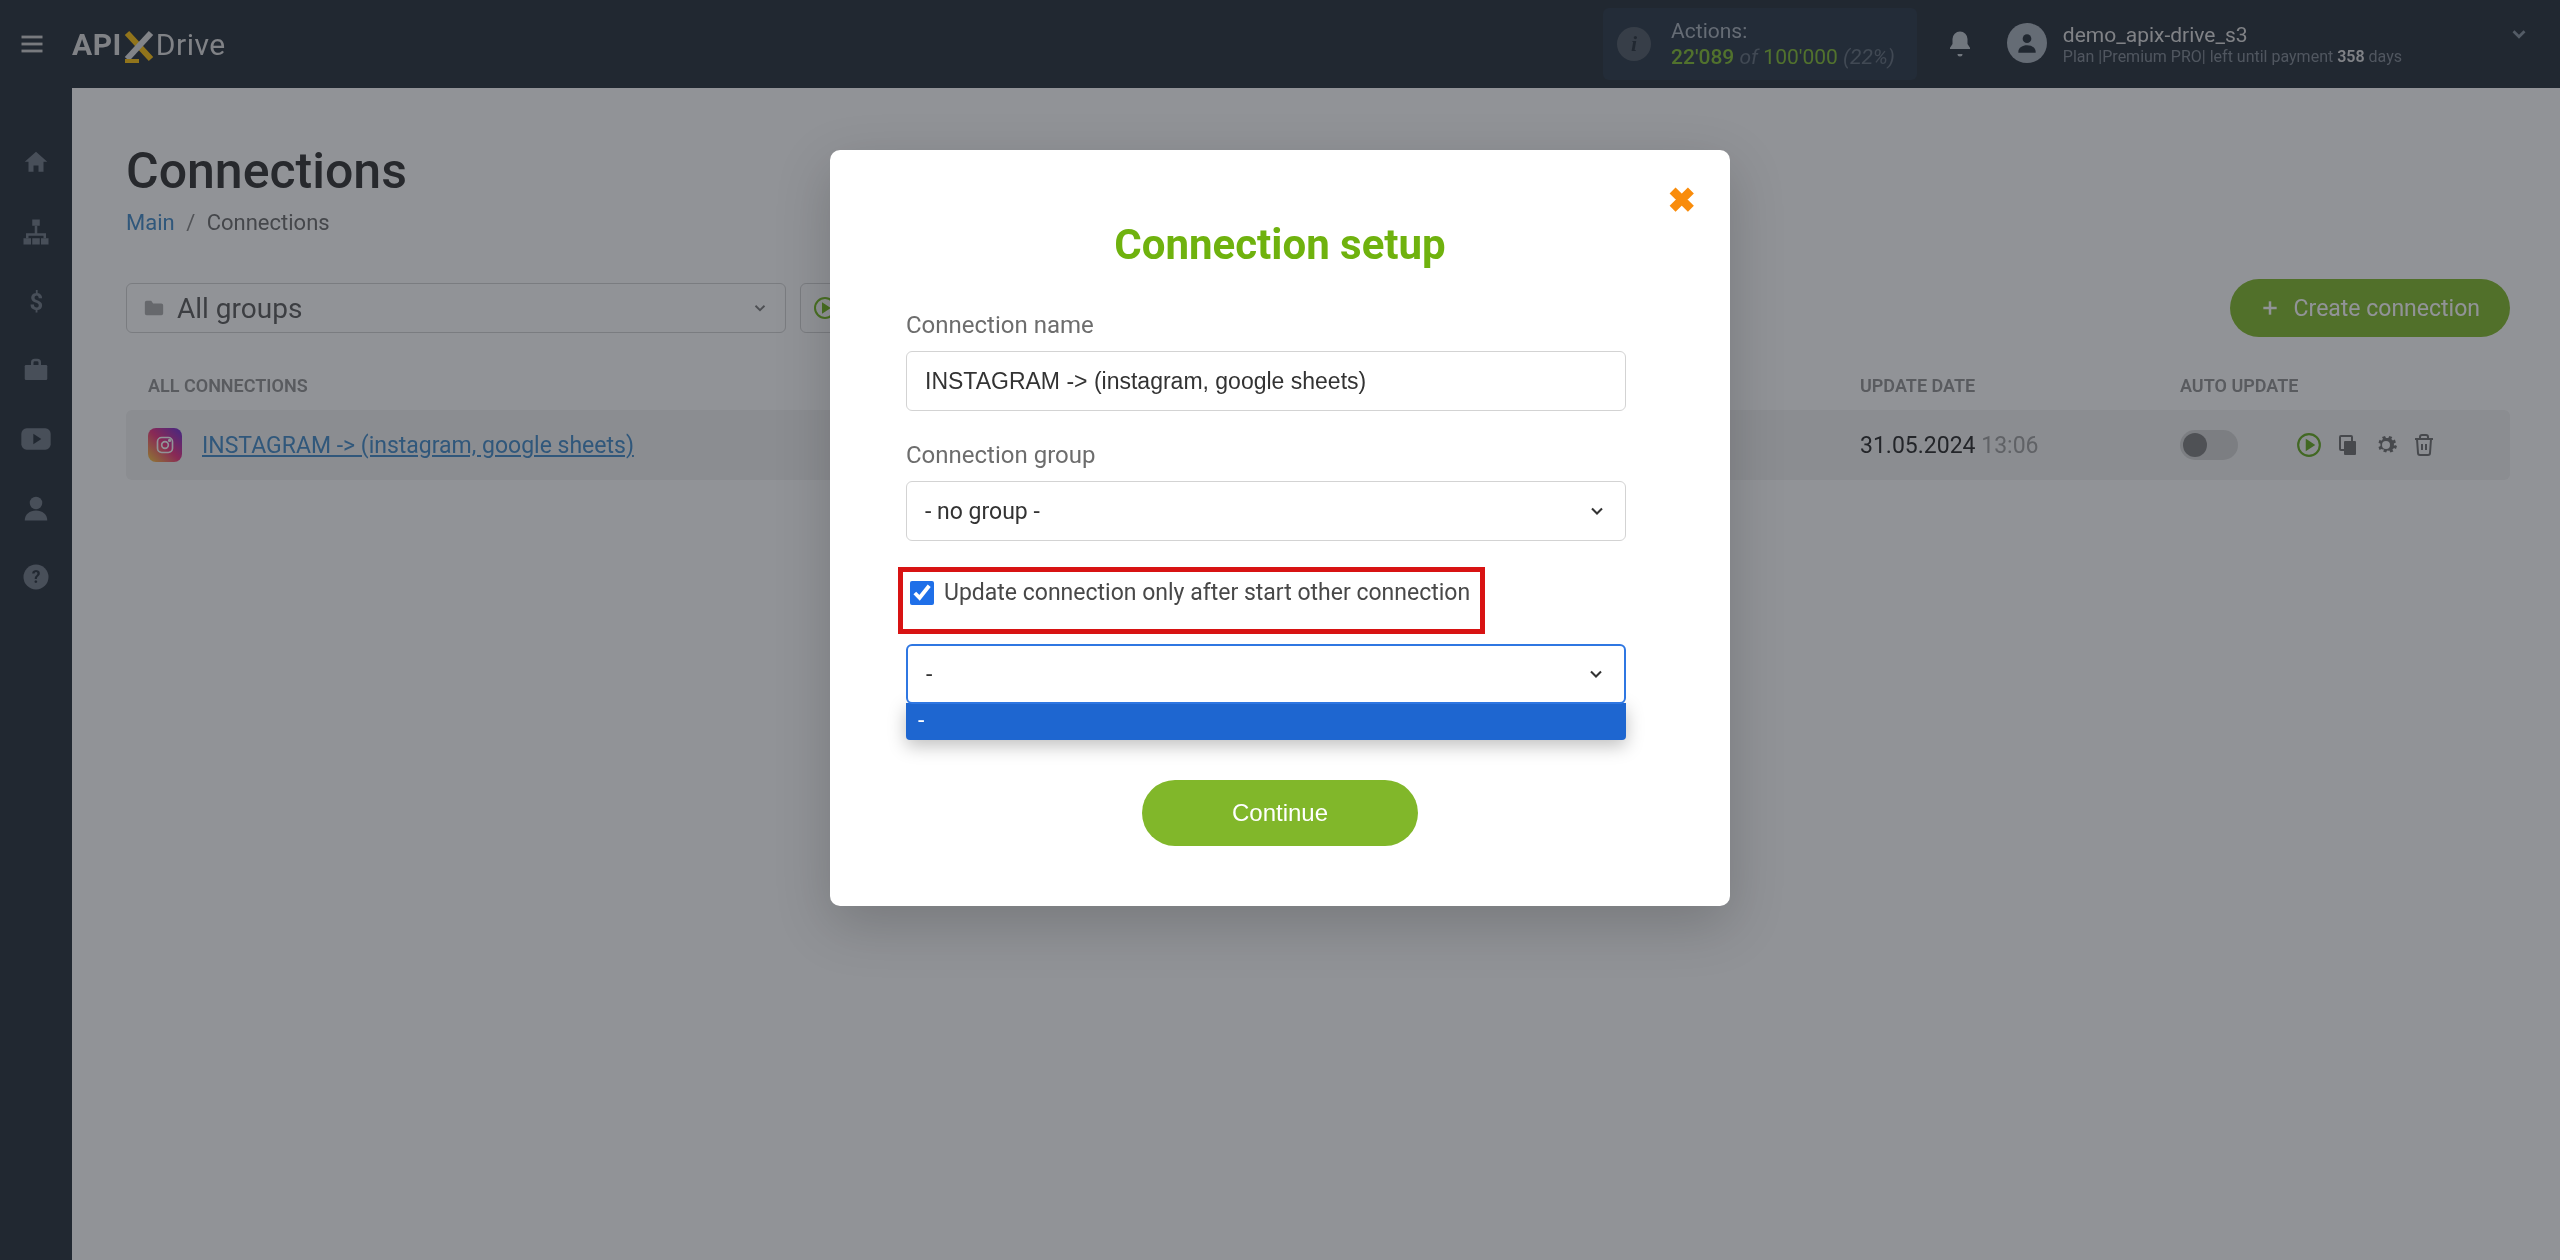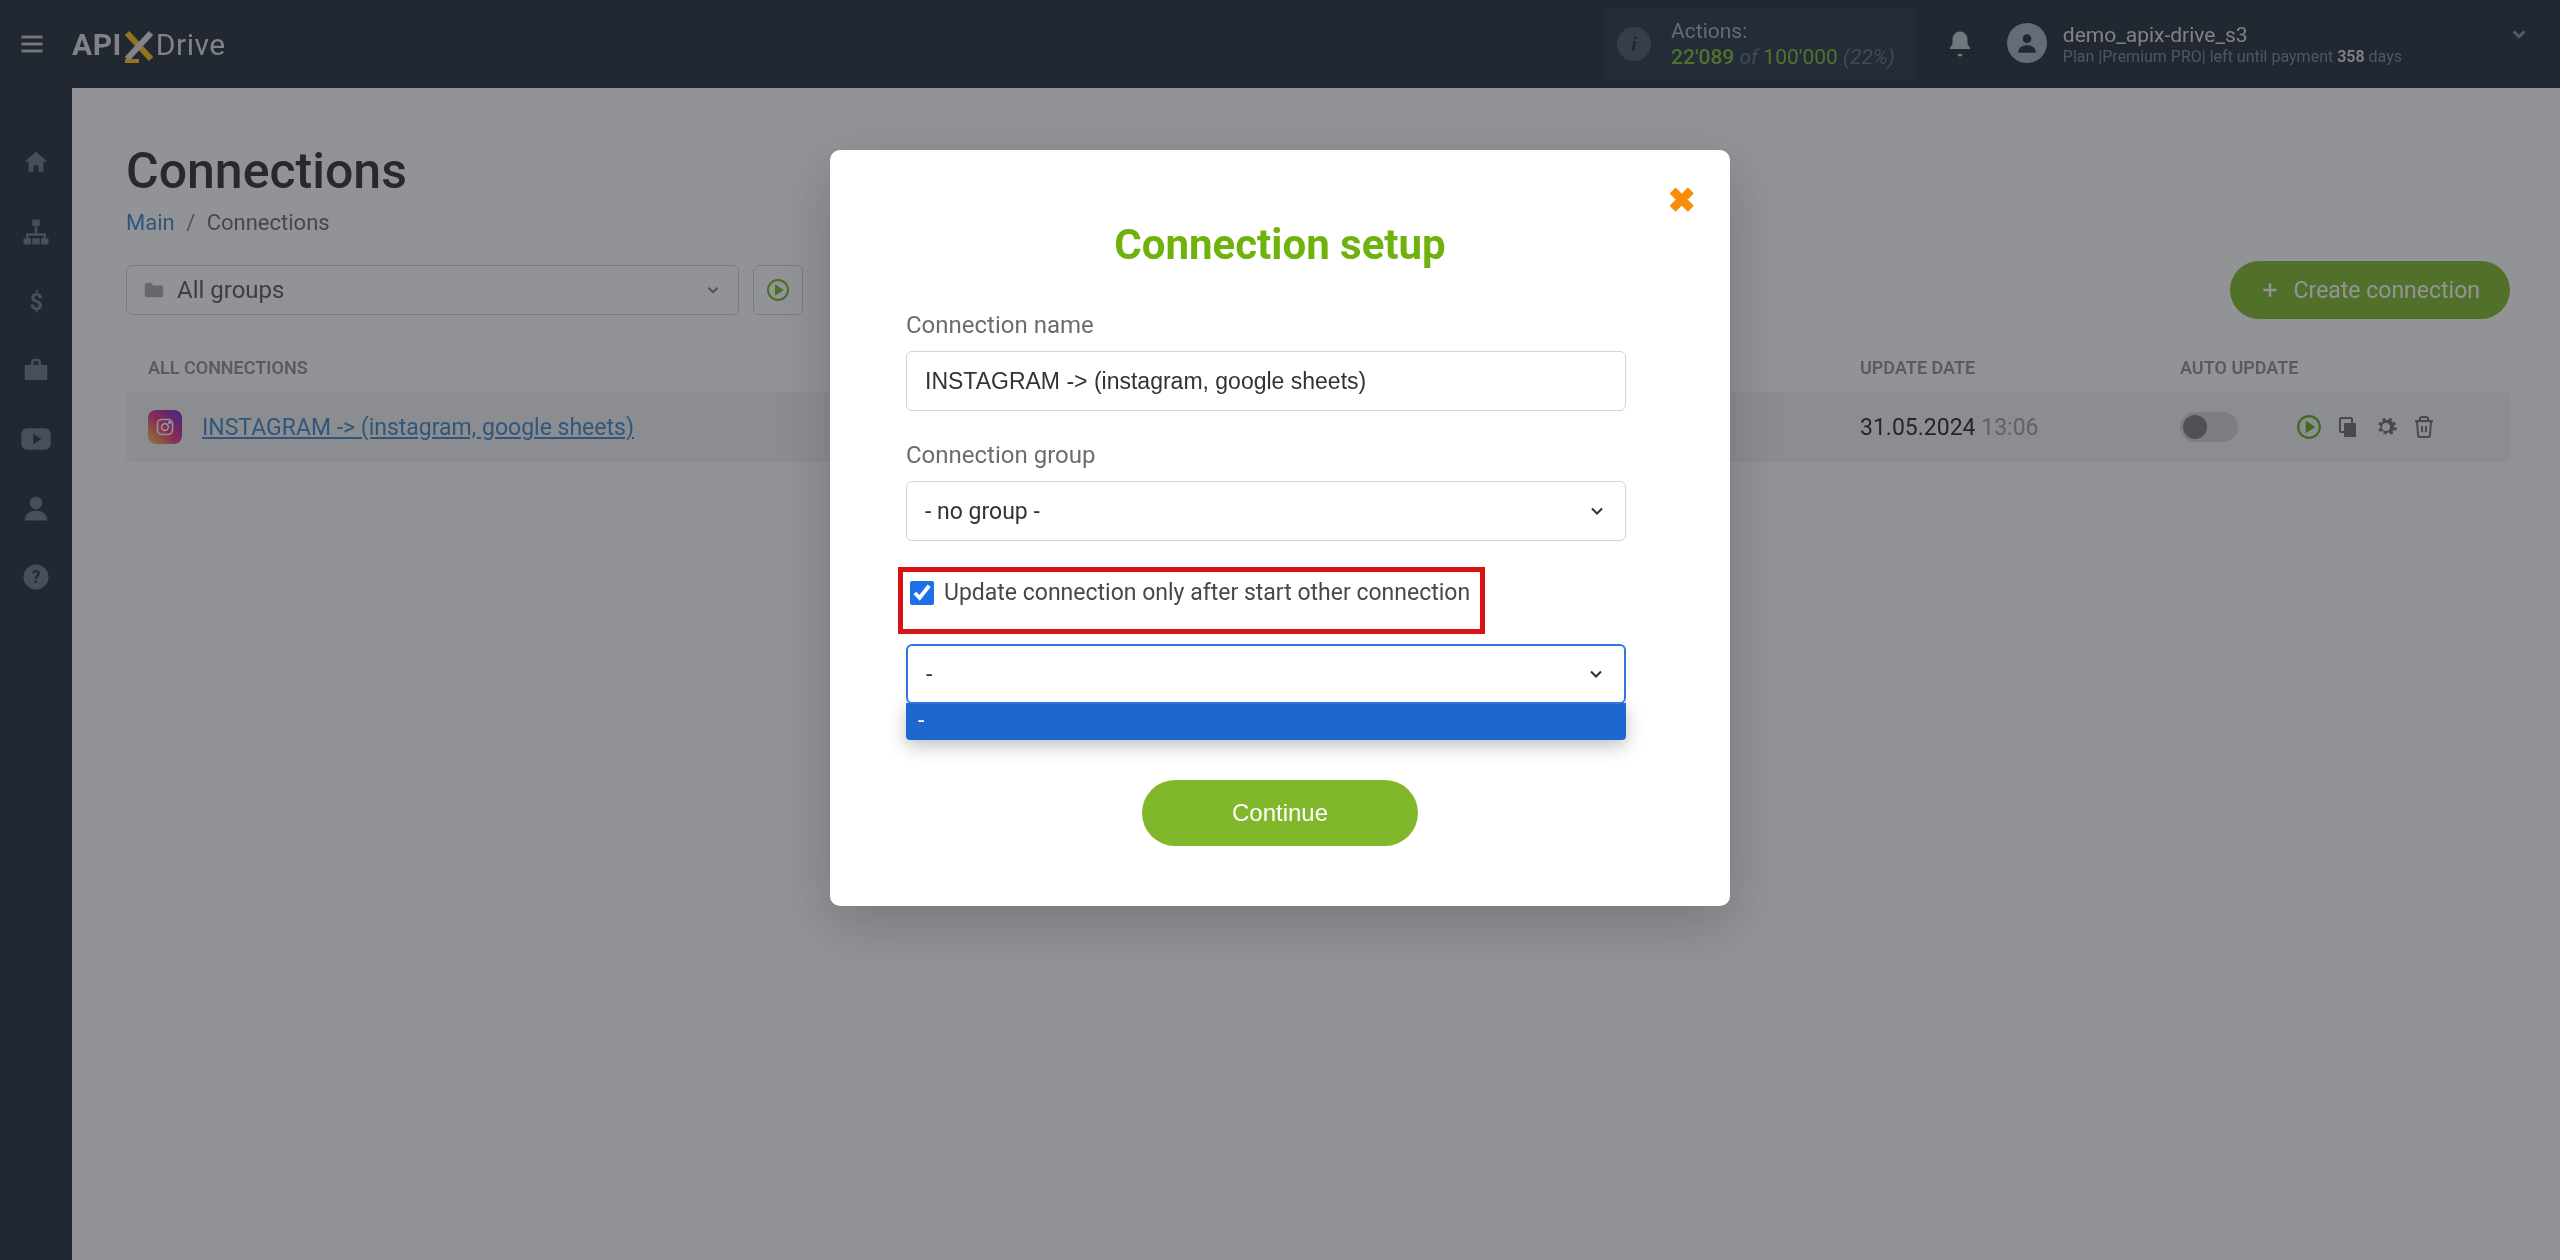--- a/index.html
+++ b/index.html
@@ -137,43 +137,43 @@
     overflow: hidden;
   }
   .page-title {
     font-size: 50px;
     font-weight: 500;
     color: #2b2b2b;
     margin-bottom: 10px;
   }
   .breadcrumbs {
     font-size: 22px;
-    margin-bottom: 26px;
+    margin-bottom: 44px;
   }
   .breadcrumbs a { color: #3c87c6; text-decoration: none; }
   .breadcrumbs .sep { color: #808080; margin: 0 6px; }
   .breadcrumbs .current { color: #666; }
 
   .toolbar {
     display: flex;
     align-items: center;
     gap: 14px;
     margin-bottom: 24px;
   }
   .group-select {
-    width: 613px;
+    width: 660px;
     height: 50px;
     border: 1px solid #d0d0d0;
     border-radius: 6px;
     background: #fff;
     display: flex;
     align-items: center;
     padding: 0 16px;
     color: #555;
-    font-size: 24px;
+    font-size: 28px;
     position: relative;
     cursor: pointer;
   }
   .group-select .folder { color:#a8a8a8; margin-right: 12px; }
   .group-select .chev { margin-left:auto; color:#777; }
   .toolbar-play {
     width: 50px; height: 50px;
     border: 1px solid #d0d0d0;
     border-radius: 6px;
     display:flex;align-items:center;justify-content:center;

